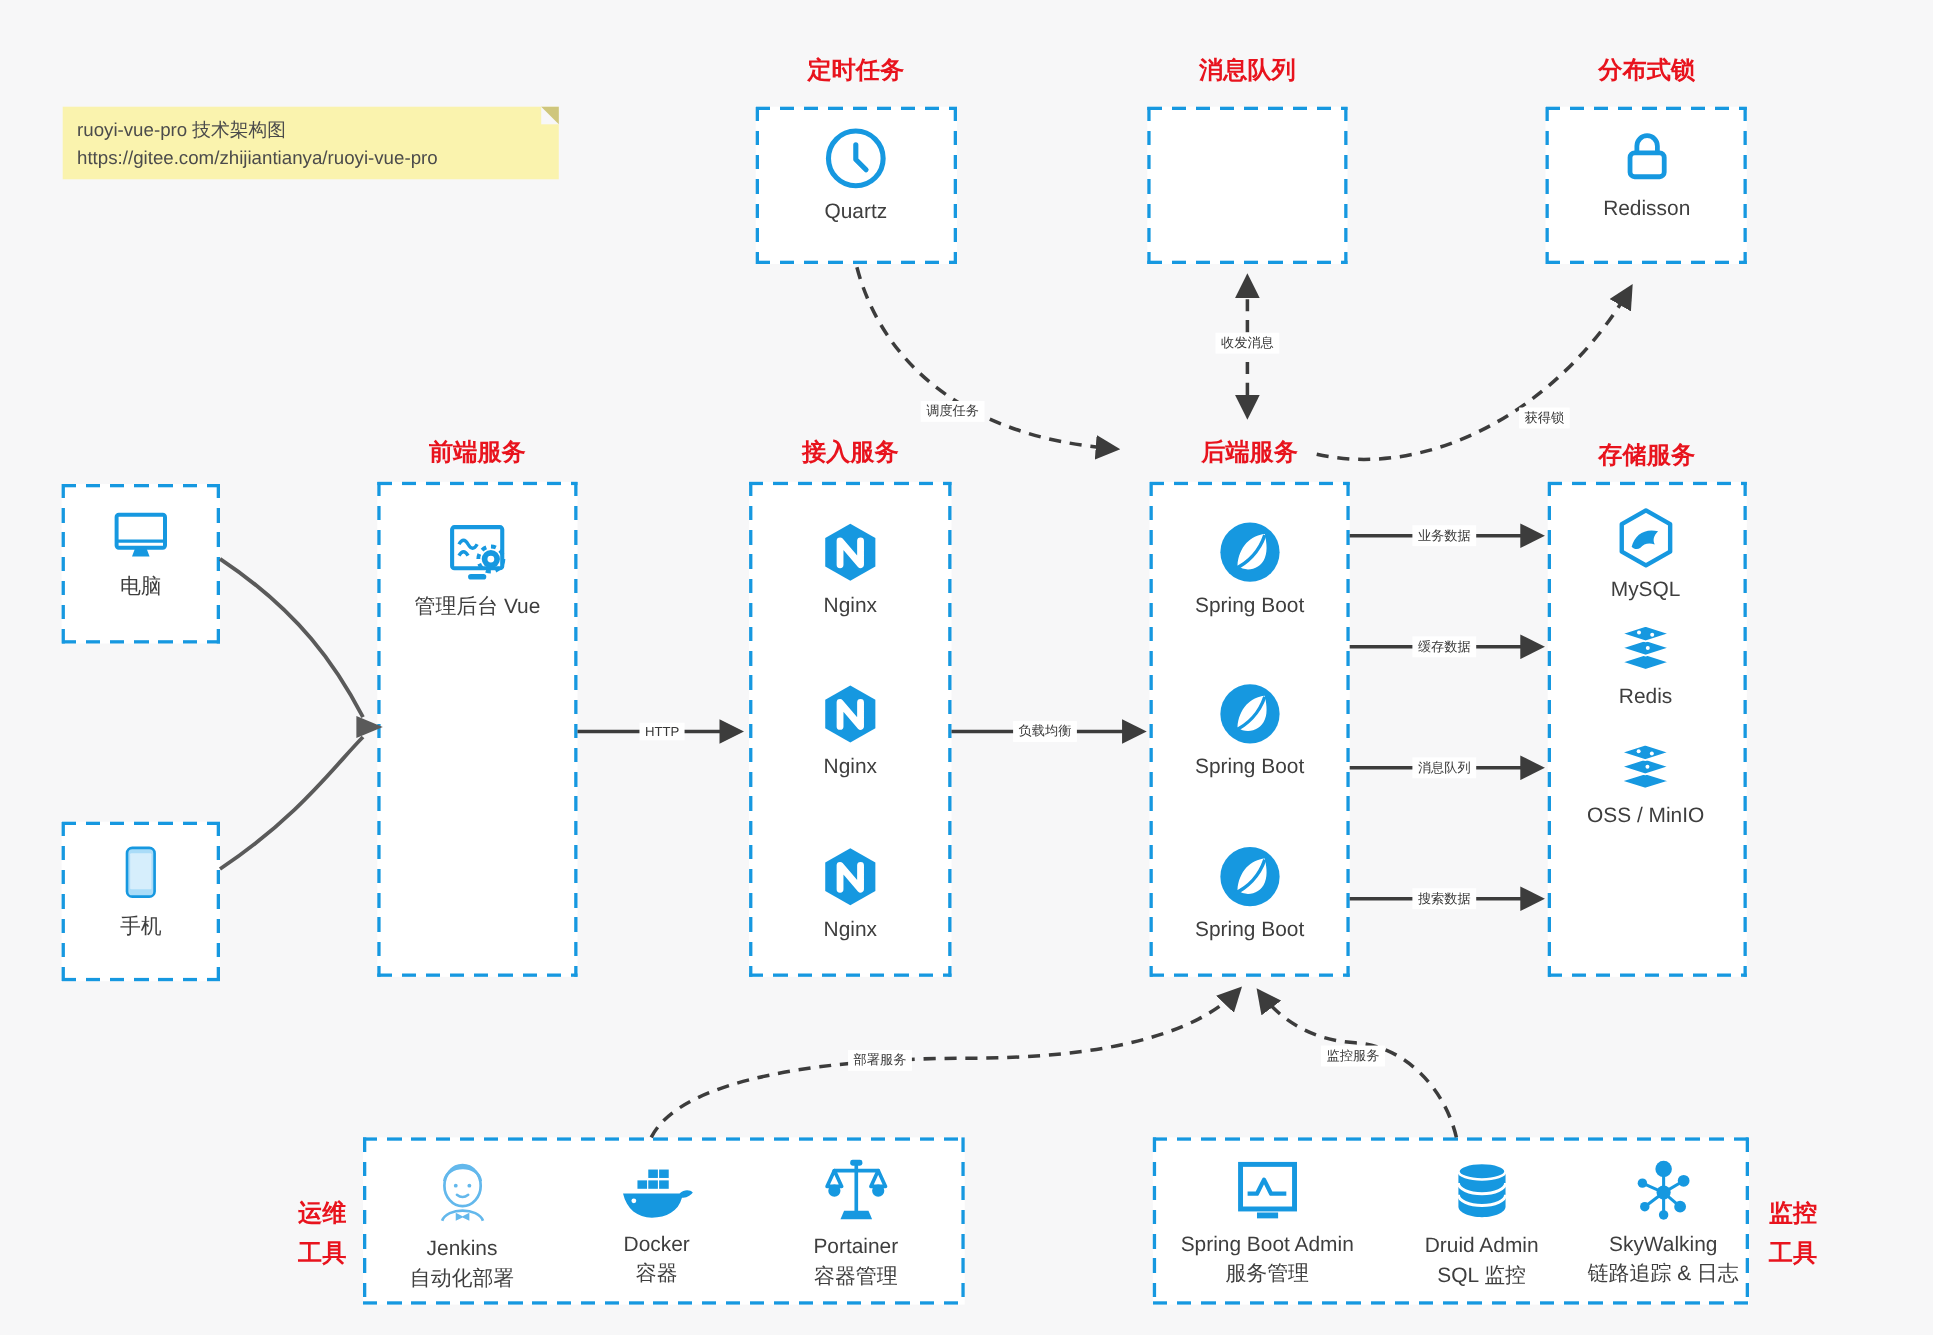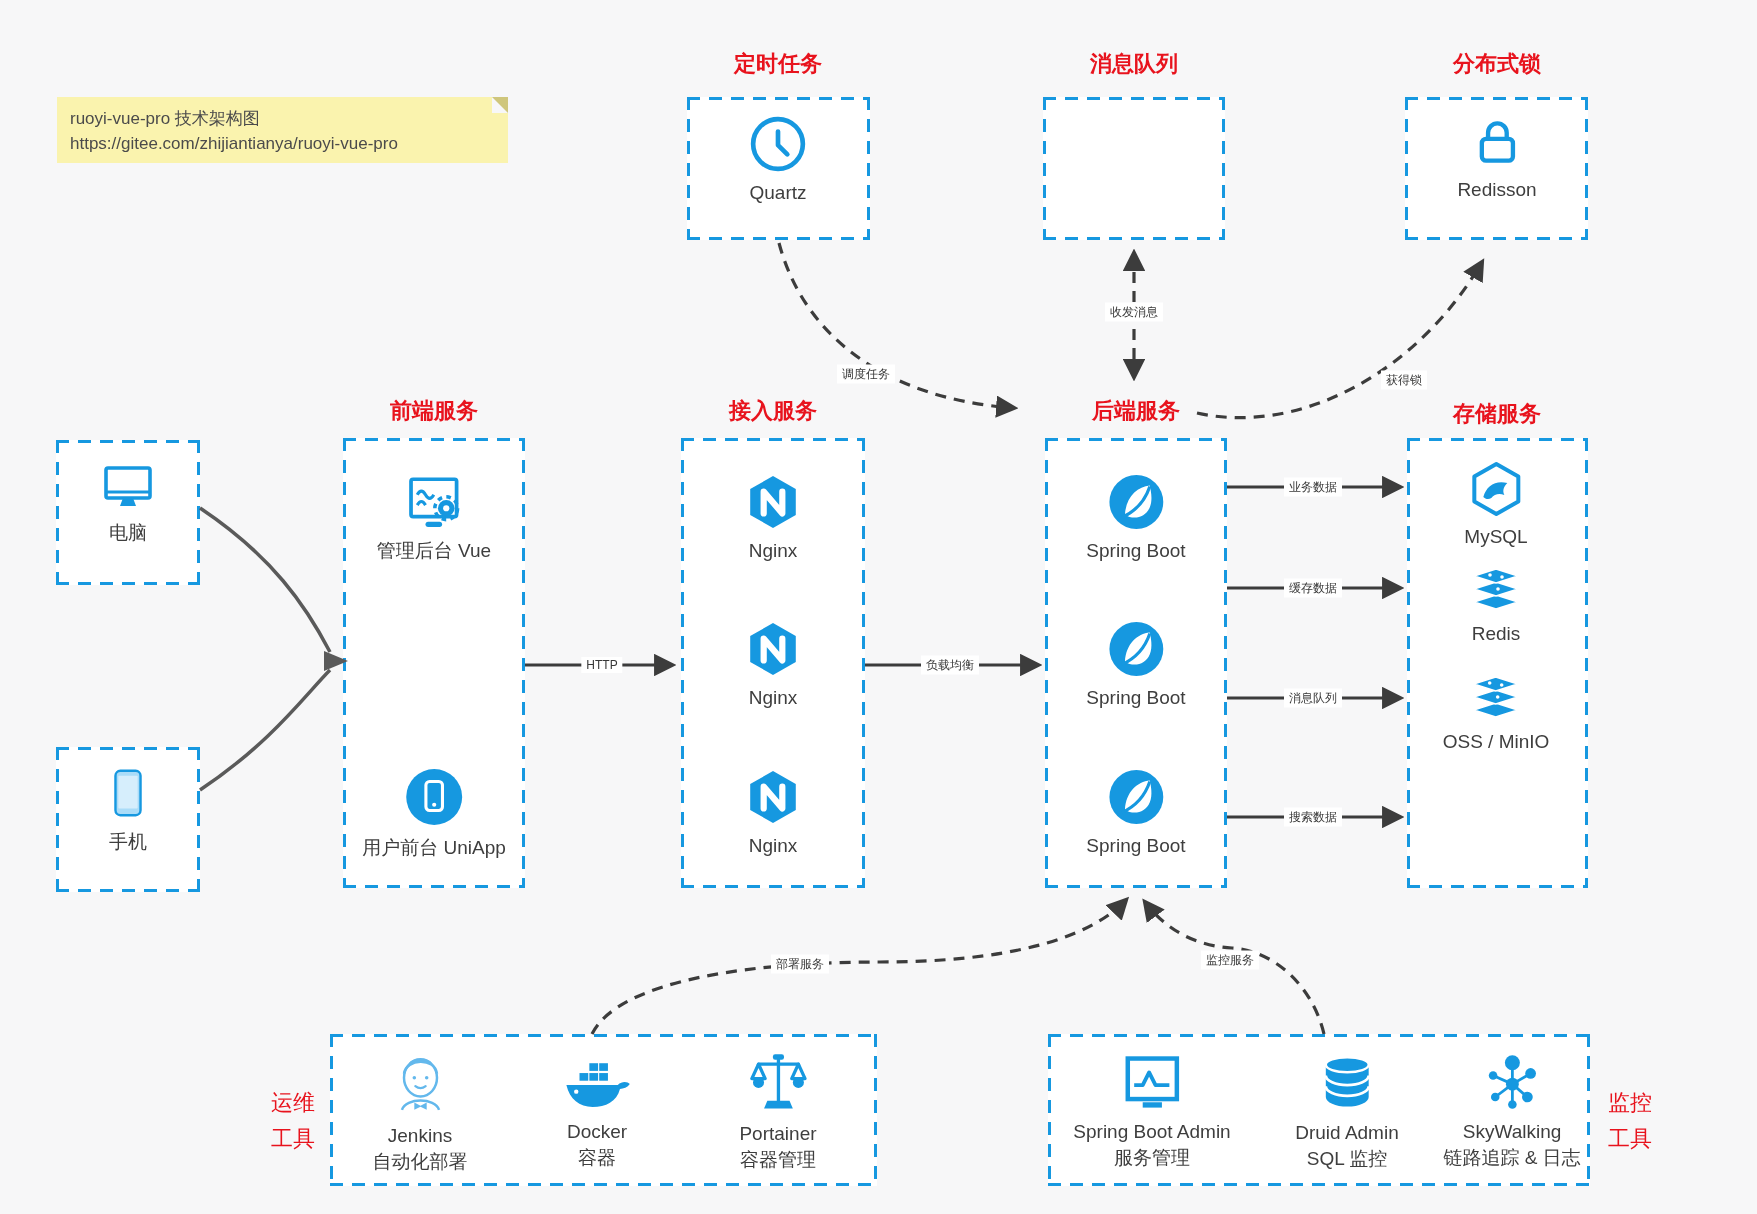--- a/index.html
+++ b/index.html
@@ -27,21 +27,21 @@
     background-position:left top,left bottom,left top,right top;
     background-size:100% 3px,100% 3px,3px 100%,3px 100%;
     background-repeat:no-repeat;
     z-index:1;
   }
   .title-red{
     position:absolute;transform:translateX(-50%);color:var(--red);
     font-weight:bold;font-size:22px;white-space:nowrap;z-index:3;
   }
   .side-title{
-    position:absolute;color:var(--red);font-weight:normal;font-size:22px;
+    position:absolute;color:var(--red);font-weight:bold;font-size:22px;
     line-height:36px;z-index:3;
   }
   .item{
     position:absolute;transform:translateX(-50%);text-align:center;
     font-size:19px;color:var(--ink);white-space:nowrap;z-index:3;
   }
   .item svg{display:block;margin:0 auto 9px;color:var(--blue);}
   .tool-item .sub{margin-top:2px;}
   .alabel{
     position:absolute;transform:translate(-50%,-50%);background:#fff;
@@ -158,28 +158,20 @@
   <div class="item" style="left:434px;top:473px">
     <svg width="58" height="56" viewBox="0 0 56 54">
       <rect x="6" y="6" width="44" height="36" rx="2" fill="#fff" stroke="currentColor" stroke-width="3.6"></rect>
       <path d="M12 21 q4 -7 8 0 q4 7 8 0 M12 31 q4 -7 8 0" stroke="currentColor" stroke-width="3" fill="none"></path>
       <circle cx="40" cy="34" r="8" fill="currentColor"></circle>
       <circle cx="40" cy="34" r="3" fill="#fff"></circle>
       <circle cx="40" cy="34" r="11" fill="none" stroke="currentColor" stroke-width="3.4" stroke-dasharray="4.4 4.2"></circle>
       <rect x="20" y="47" width="16" height="5" rx="2.5" fill="currentColor"></rect>
     </svg>
     <div>管理后台 Vue</div>
-  </div>
-  <div class="item" style="left:434px;top:768px">
-    <svg width="58" height="58" viewBox="0 0 56 56">
-      <circle cx="28" cy="28" r="27" fill="currentColor"></circle>
-      <rect x="20" y="13" width="16" height="28" rx="3.5" fill="none" stroke="#fff" stroke-width="3"></rect>
-      <circle cx="28" cy="35.5" r="2" fill="#fff"></circle>
-    </svg>
-    <div>用户前台 UniApp</div>
   </div>
 
   <div class="item" style="left:773px;top:473px">
     <svg width="58" height="58" viewBox="0 0 56 56">
       <path d="M28 3 L50 15.5 V40.5 L28 53 L6 40.5 V15.5 Z" fill="currentColor"></path>
       <path d="M19 39 V18 L37 39 V18" fill="none" stroke="#fff" stroke-width="6" stroke-linecap="round" stroke-linejoin="round"></path>
     </svg>
     <div>Nginx</div>
   </div>
   <div class="item" style="left:773px;top:620px">

